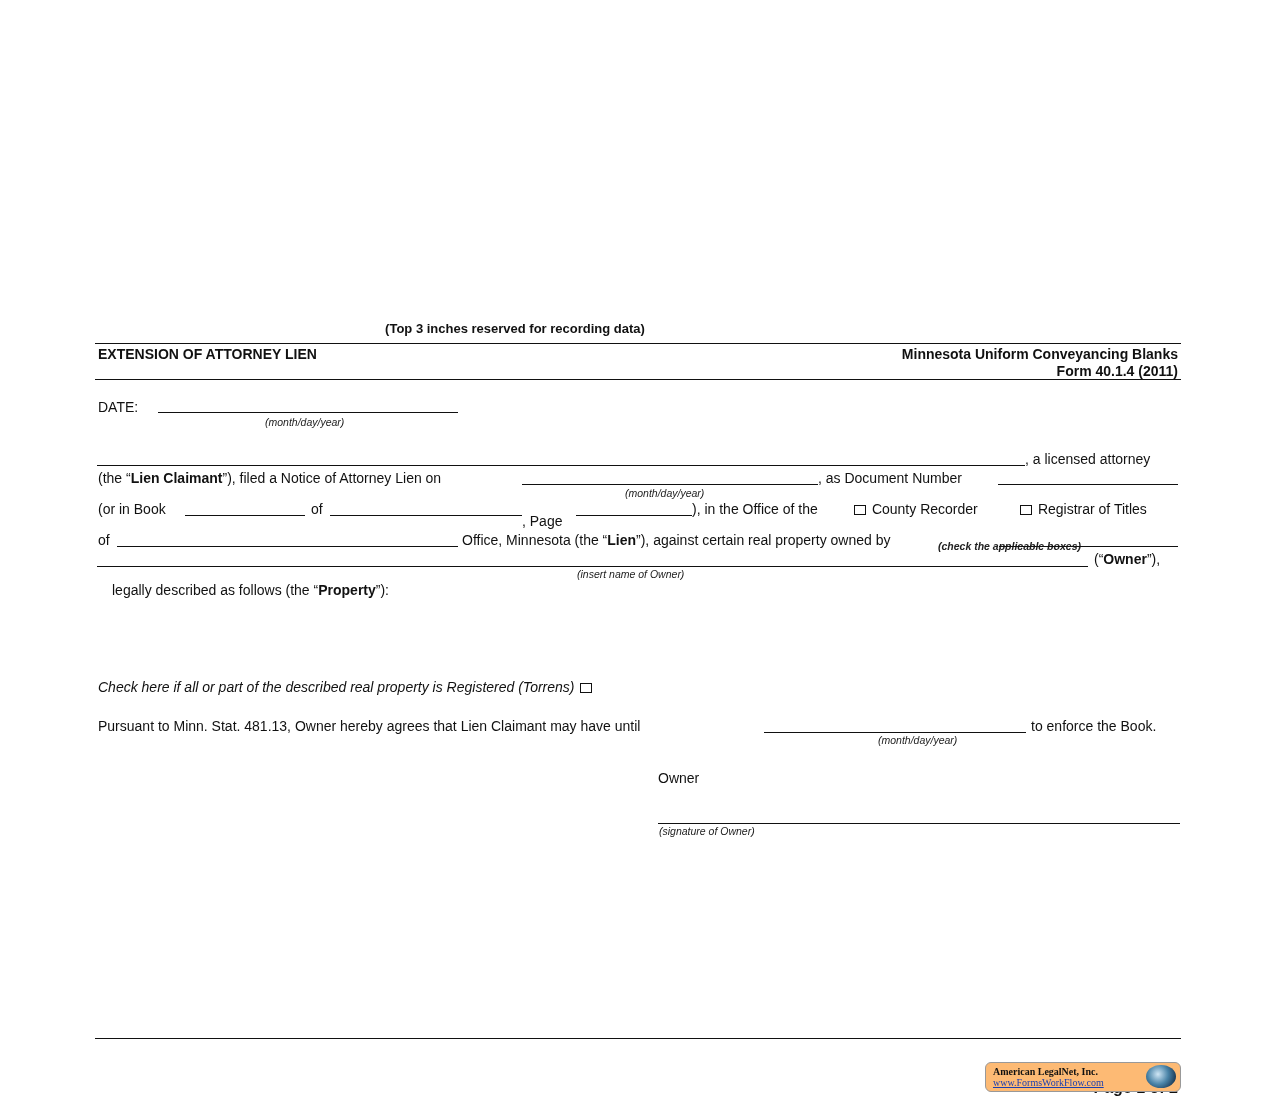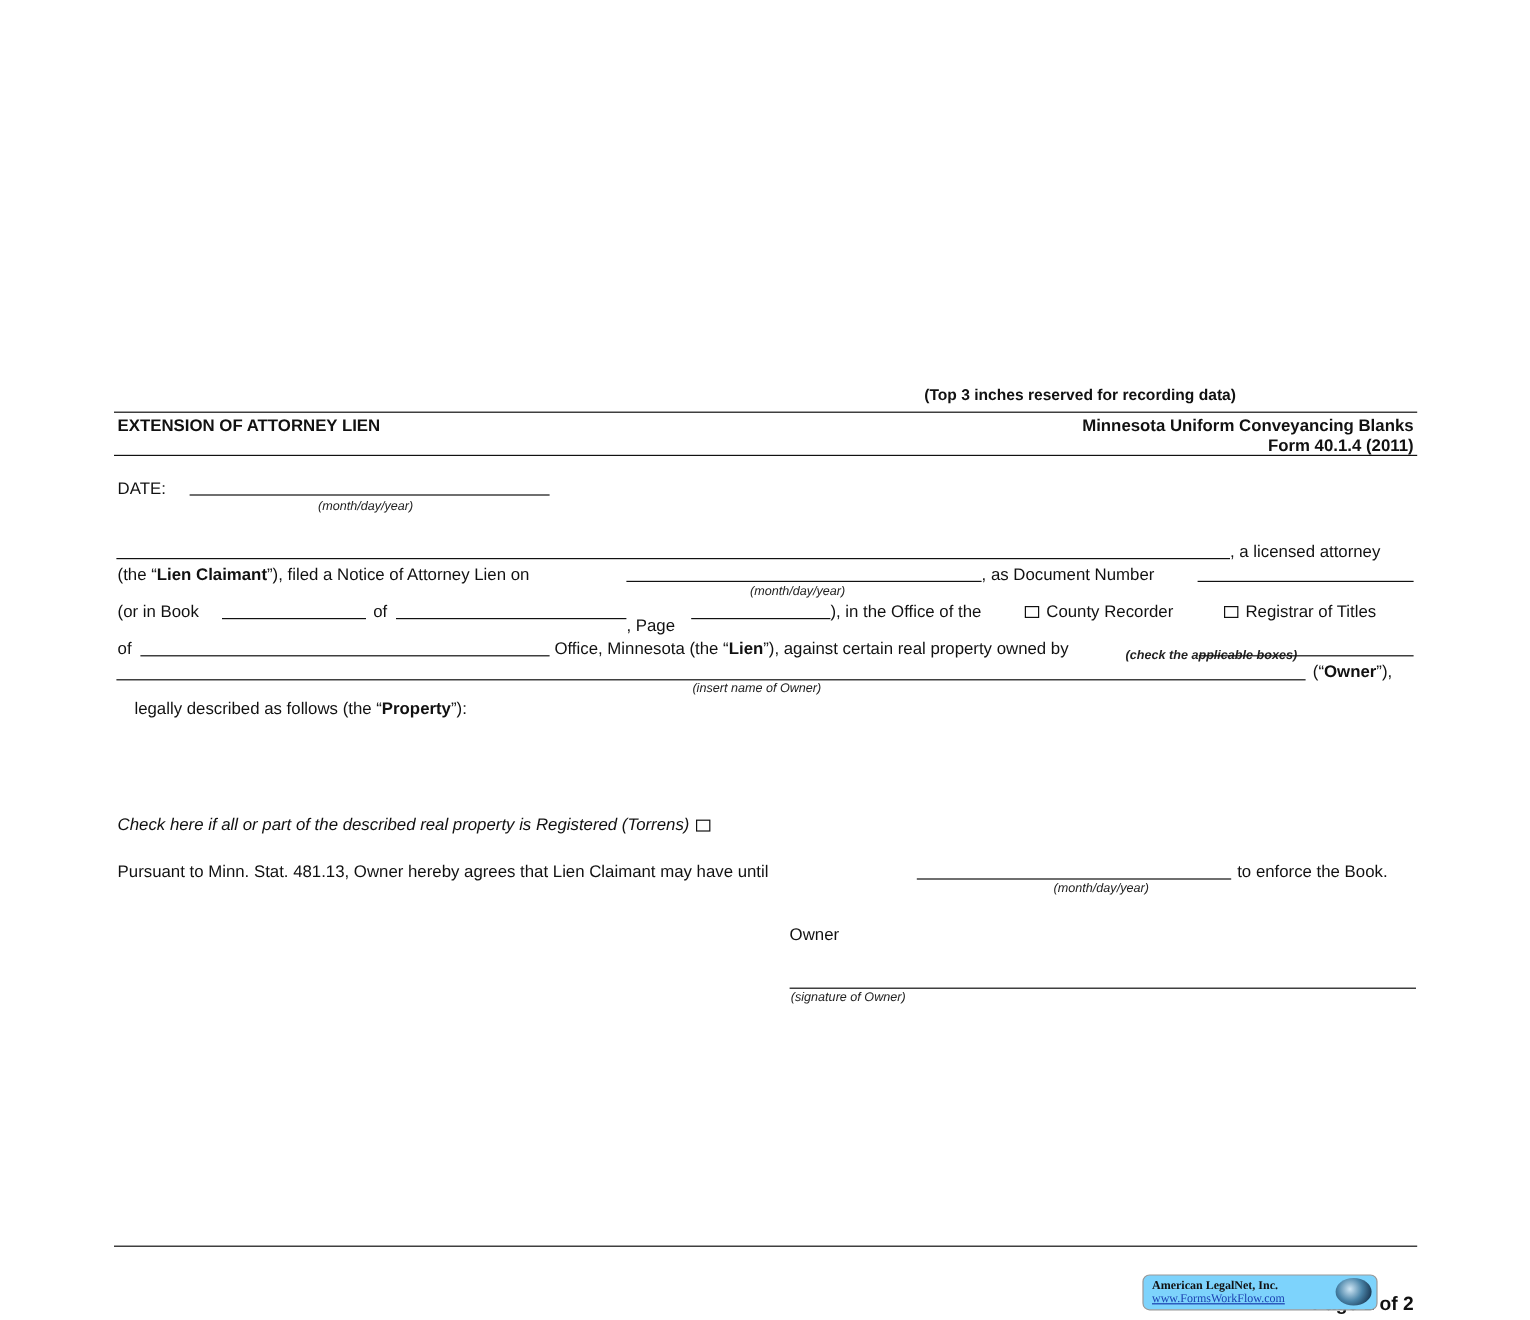--- a/index.html
+++ b/index.html
@@ -6,31 +6,31 @@
   body { width: 1275px; height: 1100px; position: relative; overflow: hidden;
          font-family: "Liberation Sans", sans-serif; color: #111; }
   .abs { position: absolute; }
   .t { font-size: 14px; white-space: nowrap; line-height: 18px; }
   .b { font-weight: bold; }
   .i { font-style: italic; }
   .small { font-size: 10.5px; font-style: italic; white-space: nowrap; line-height: 12px; color: #222; }
   .hr { position: absolute; height: 0; border-top: 1.6px solid #111; }
   .blank { position: absolute; height: 0; border-top: 1px solid #111; }
   .chk { display: inline-block; width: 10px; height: 8px; border: 1px solid #111; vertical-align: middle; margin: 0 2px; }
-  .logo-box { position: absolute; left: 952px; top: 1062px; width: 194px; height: 28px;
-              border: 1px solid #999; border-radius: 6px; background: #7dd3fc; }
+  .logo-box { position: absolute; left: 985px; top: 1062px; width: 194px; height: 28px;
+              border: 1px solid #999; border-radius: 6px; background: #fdba74; }
   .logo-l1 { position: absolute; left: 7px; top: 3px; font-family: "Liberation Serif", serif; font-weight: bold; font-size: 10px; }
   .logo-l2 { position: absolute; left: 7px; top: 14px; font-family: "Liberation Serif", serif; font-size: 10px; color: #1a3fb0; text-decoration: underline; }
   .globe { position: absolute; right: 4px; top: 2px; width: 30px; height: 23px; border-radius: 50%;
            background: radial-gradient(circle at 40% 40%, #cfe6f5 0%, #4a84a8 45%, #1c3b57 80%); }
 </style>
 </head>
 <body>
 
-<div class="abs t b" style="left:0;width:1030px;text-align:right;top:320px;font-size:13px;">(Top 3 inches reserved for recording data)</div>
+<div class="abs t b" style="left:0;width:1030px;text-align:center;top:320px;font-size:13px;">(Top 3 inches reserved for recording data)</div>
 
 <div class="hr" style="left:95px;width:1086px;top:343px;"></div>
 <div class="abs t b" style="left:98px;top:345px;">EXTENSION OF ATTORNEY LIEN</div>
 <div class="abs t b" style="right:97px;top:345px;text-align:left;">Minnesota Uniform Conveyancing Blanks</div>
 <div class="abs t b" style="right:97px;top:362px;text-align:right;">Form 40.1.4 (2011)</div>
 <div class="hr" style="left:95px;width:1086px;top:379px;"></div>
 
 <div class="abs t" style="left:98px;top:398px;">DATE:</div>
 <div class="blank" style="left:158px;width:300px;top:412px;"></div>
 <div class="abs small" style="left:265px;top:416px;">(month/day/year)</div>

